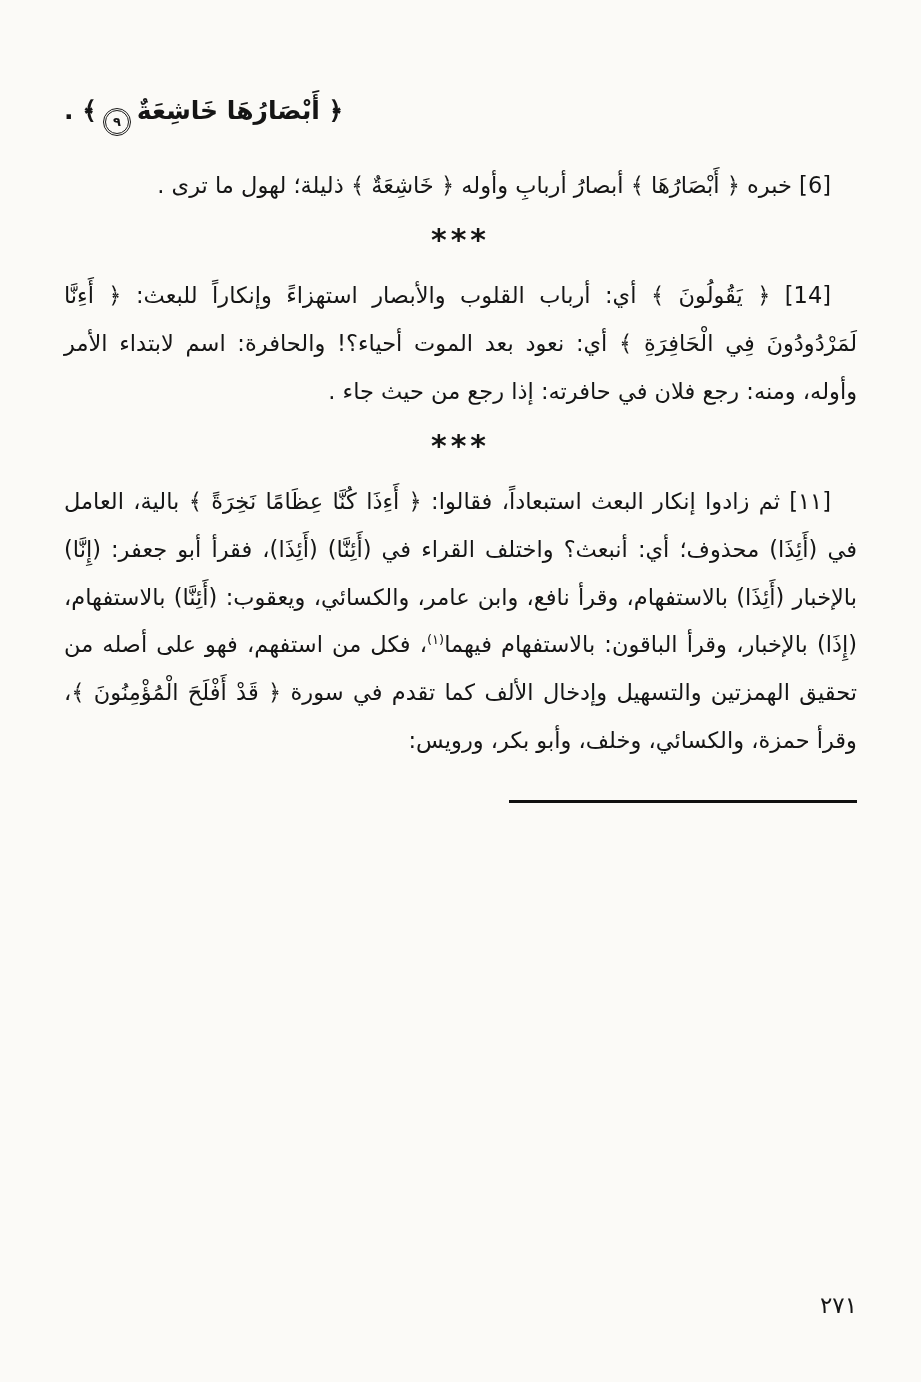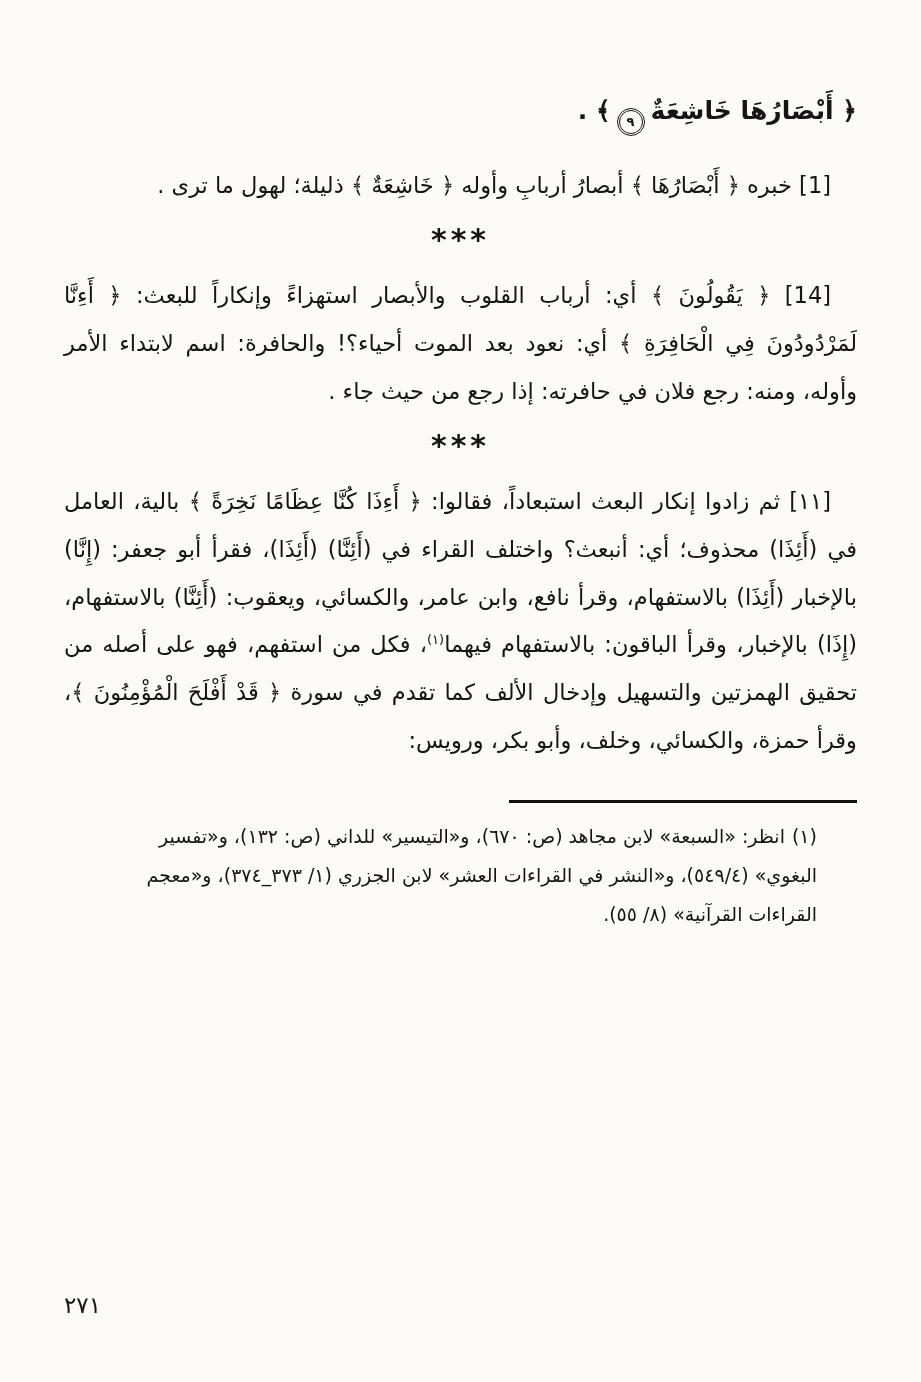--- a/index.html
+++ b/index.html
@@ -10,21 +10,21 @@
     font-family:"DejaVu Sans", sans-serif;
     overflow:hidden;
   }
   .page{
     width:100%; height:100%;
     padding:96px 64px 0 64px;
     display:flex; flex-direction:column;
     direction:rtl;
   }
   .verse-line{
-    text-align:right;
+    text-align:left;
     font-size:25px; font-weight:bold;
     margin-bottom:26px;
     letter-spacing:0.5px;
   }
   .ayah-num{
     display:inline-flex; align-items:center; justify-content:center;
     width:28px; height:28px;
     border:3px double #1a1a1a; border-radius:50%;
     font-size:13px; font-weight:bold;
     margin:0 6px; vertical-align:-7px;
@@ -51,47 +51,44 @@
     margin:28px 0 14px;
   }
   .footnote{
     font-size:19px; line-height:2.05;
     text-align:right;
     padding-right:40px; padding-left:28px;
   }
   .fn-marker{ margin-left:7px; }
   .page-number{
     margin-top:auto;
-    text-align:left;
+    text-align:right;
     font-size:23px;
     padding-bottom:64px;
   }
 </style>
 </head>
 <body>
 
 <div class="page">
 
   <div class="verse-line">
     <span>﴿ أَبْصَارُهَا خَاشِعَةٌ</span><span class="ayah-num">٩</span><span>﴾ .</span>
   </div>
 
-  <p class="para"><span>[1] خبره </span><span class="seg-q">﴿ أَبْصَارُهَا ﴾</span><span> أبصارُ أربابِ وأوله </span><span class="seg-q">﴿ خَاشِعَةٌ ﴾</span><span> ذليلة؛ لهول ما ترى .</span></p>
+  <p class="para"><span>[6] خبره </span><span class="seg-q">﴿ أَبْصَارُهَا ﴾</span><span> أبصارُ أربابِ وأوله </span><span class="seg-q">﴿ خَاشِعَةٌ ﴾</span><span> ذليلة؛ لهول ما ترى .</span></p>
 
   <div class="separator">***</div>
 
 
   <p class="para"><span>[14] </span><span class="seg-q">﴿ يَقُولُونَ ﴾</span><span> أي: أرباب القلوب والأبصار استهزاءً وإنكاراً للبعث: </span><span class="seg-q">﴿ أَءِنَّا لَمَرْدُودُونَ فِي الْحَافِرَةِ ﴾</span><span> أي: نعود بعد الموت أحياء؟! والحافرة: اسم لابتداء الأمر وأوله، ومنه: رجع فلان في حافرته: إذا رجع من حيث جاء .</span></p>
 
   <div class="separator">***</div>
 
 
   <p class="para"><span>[١١] ثم زادوا إنكار البعث استبعاداً، فقالوا: </span><span class="seg-q">﴿ أَءِذَا كُنَّا عِظَامًا نَخِرَةً ﴾</span><span> بالية، العامل في (أَئِذَا) محذوف؛ أي: أنبعث؟ واختلف القراء في (أَئِنَّا) (أَئِذَا)، </span><span class="seg-b">فقرأ</span><span> أبو جعفر: (إِنَّا) بالإخبار (أَئِذَا) بالاستفهام، </span><span class="seg-b">وقرأ</span><span> نافع، وابن عامر، والكسائي، ويعقوب: (أَئِنَّا) بالاستفهام، (إِذَا) بالإخبار، </span><span class="seg-b">وقرأ</span><span> الباقون: بالاستفهام فيهما</span><sup>(١)</sup><span>، فكل من استفهم، فهو على أصله من تحقيق الهمزتين والتسهيل وإدخال الألف كما تقدم في سورة </span><span class="seg-q">﴿ قَدْ أَفْلَحَ الْمُؤْمِنُونَ ﴾</span><span>، </span><span class="seg-b">وقرأ</span><span> حمزة، والكسائي، وخلف، وأبو بكر، ورويس:</span></p>
 
   <hr class="footnote-rule">
 
-  <p class="footnote">
-    <span class="fn-marker">(١)</span><span>انظر: «السبعة» لابن مجاهد (ص: ٦٧٠)، و«التيسير» للداني (ص: ١٣٢)، و«تفسير البغوي» (٥٤٩/٤)، و«النشر في القراءات العشر» لابن الجزري (١/ ٣٧٣_٣٧٤)، و«معجم القراءات القرآنية» (٨/ ٥٥).</span>
-  </p>
 
   <div class="page-number">٢٧١</div>
 
 </div>
 
 </body></html>

